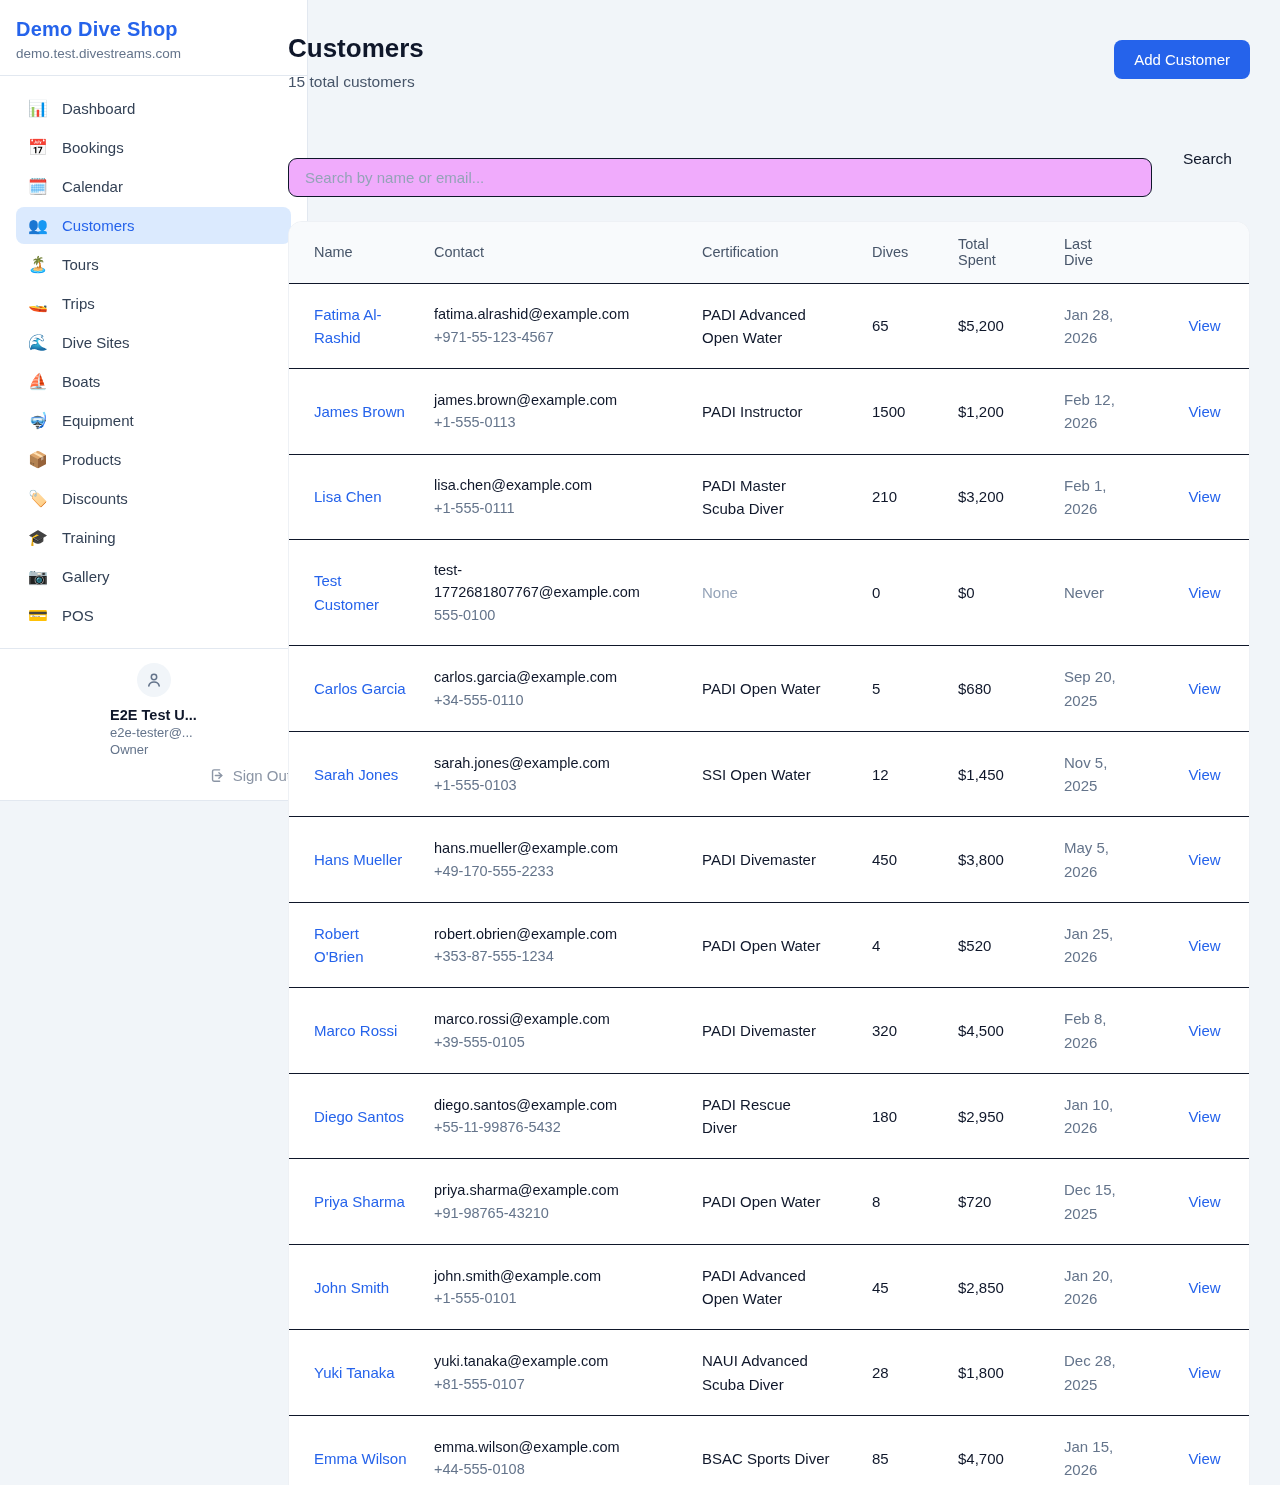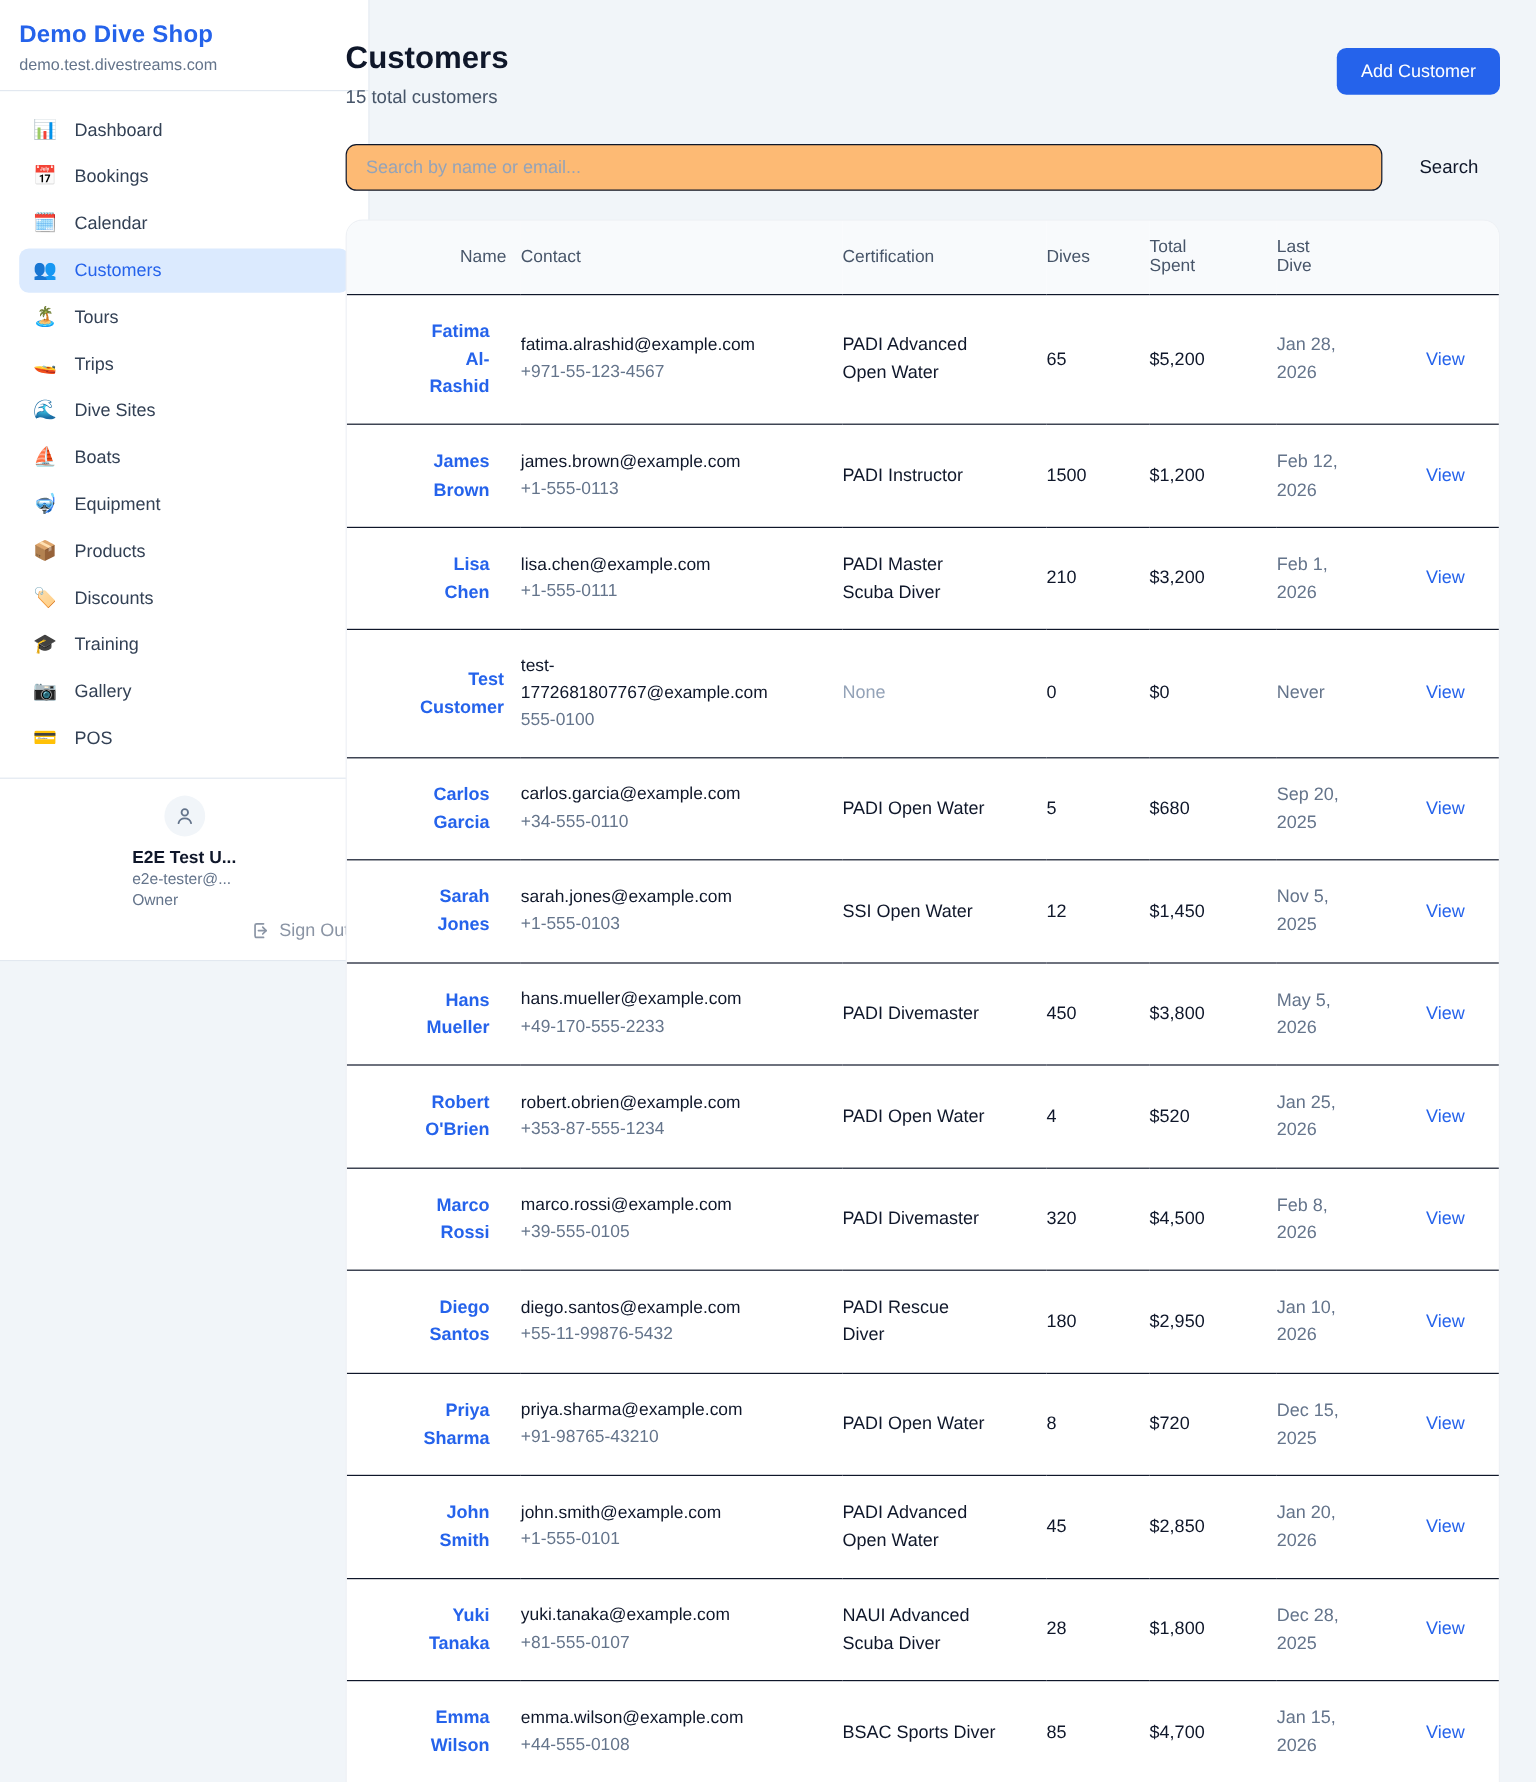--- a/index.html
+++ b/index.html
@@ -60,21 +60,21 @@
     font-family: inherit; font-size: 15px; font-weight: 400;
     padding: 11px 20px; border-radius: 8px; cursor: pointer;
     margin-top: 7px;
   }
 
   .search-row { display: flex; align-items: center; margin-top: 29px; }
   .search-input {
     flex: 1; height: 39px;
     border: 1.5px solid #0f172a; border-radius: 9px;
     padding: 4px 16px; font-family: inherit; font-size: 15px; color: #0f172a;
-    background: #fdba74; outline: none;
+    background: #f0abfc; outline: none; margin-top: 38px;
   }
   .search-input::placeholder { color: #94a3b8; }
   .search-btn {
     background: none; border: none; font-family: inherit;
     font-size: 15.5px; color: #0f172a; padding: 0 18px 0 31px; cursor: pointer;
   }
 
   
   .table-card {
     margin-top: 24px; background: #ffffff;
@@ -82,31 +82,31 @@
     border: 1px solid #eef1f5;
   }
   table { width: 100%; border-collapse: collapse; table-layout: fixed; }
   thead th {
     background: #f8fafc;
     color: #475569; font-size: 14.5px; font-weight: normal;
     text-align: left; vertical-align: middle;
     padding: 12px 12px 12px 0; height: 61px;
     border-bottom: 1px solid #0f172a;
   }
-  th.col-name, td.cell-name { padding-left: 25px; text-align: right; }
+  th.col-name, td.cell-name { padding-left: 25px; }
   tbody td {
     padding: 19px 12px 19px 0;
     border-bottom: 1px solid #0f172a;
     vertical-align: middle;
     font-size: 15px; color: #0f172a;
     line-height: 1.55;
   }
   tbody tr:last-child td { border-bottom: none; }
 
-  .cust-name { color: #2563eb; font-weight: 700; cursor: pointer; padding-right: 14px; display: inline-block; margin-left: 36px; }
+  .cust-name { color: #2563eb; font-weight: 400; cursor: pointer; padding-right: 14px; display: inline-block; }
   .cell-contact { padding-right: 40px !important; }
   .contact-email { font-size: 14.5px; color: #0f172a; word-break: break-word; }
   .contact-phone { font-size: 14.5px; color: #64748b; }
   .cell-cert { padding-right: 42px !important; font-size: 15px; }
   .cell-cert.muted { color: #94a3b8; }
   .cell-dives, .cell-total { font-size: 15px; color: #0f172a; }
   .cell-last { color: #64748b; font-size: 15px; padding-right: 40px !important; }
   .cell-view { text-align: center; }
   .view-link { color: #2563eb; cursor: pointer; font-size: 15px; }
 </style>

